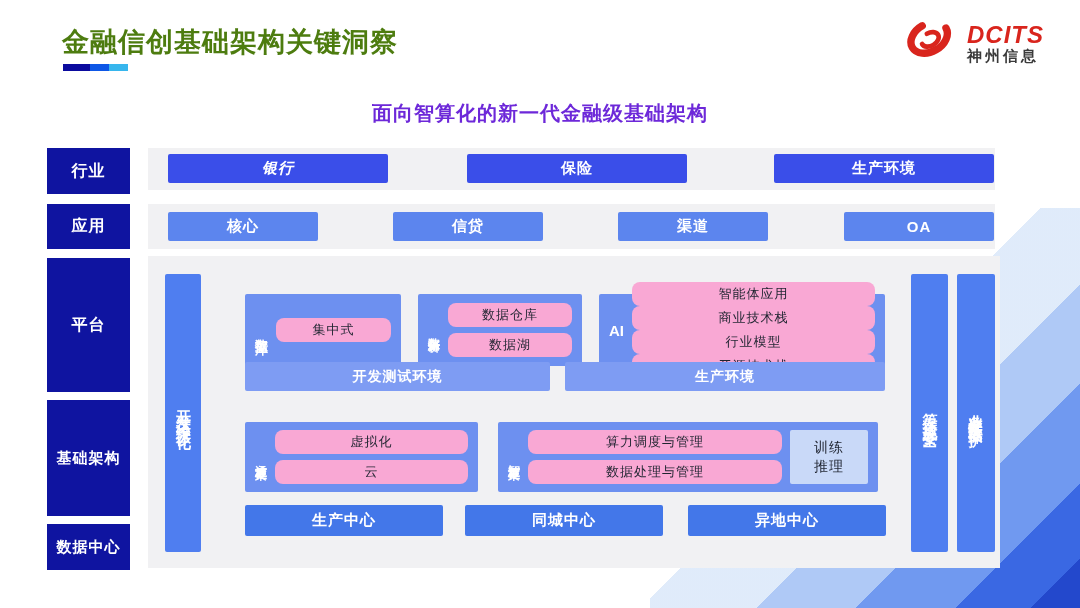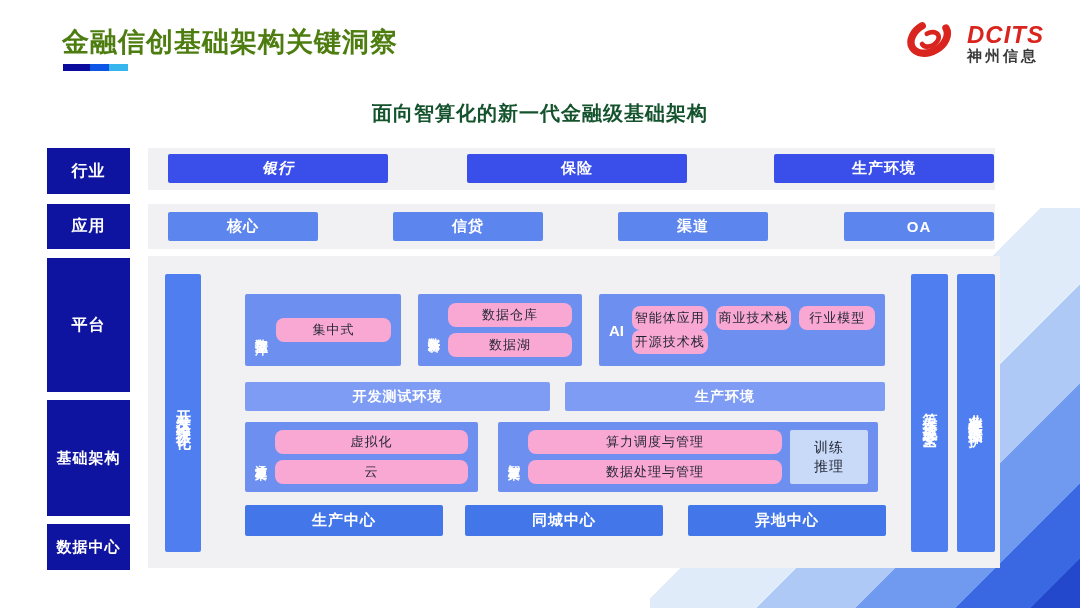--- a/index.html
+++ b/index.html
@@ -17,21 +17,21 @@
   .title-underline span { display:block; height:7px; }
   .u1 { width:27px; background:#0B0B9E; }
   .u2 { width:19px; background:#0E57E6; }
   .u3 { width:19px; background:#37B6ED; }
 
   .logo { right:36px; top:16px; display:flex; align-items:center; gap:8px; }
   .logo-text { display:flex; flex-direction:column; line-height:1.1; }
   .logo-brand { color:#D9251D; font-weight:bold; font-style:italic; font-size:24px; letter-spacing:1px; }
   .logo-company { color:#3A3A3A; font-weight:bold; font-size:15px; letter-spacing:3px; }
 
-  .subtitle { left:0; top:100px; width:1080px; text-align:center; font-size:20px; font-weight:bold; color:#14532d; letter-spacing:1px; }
+  .subtitle { left:0; top:100px; width:1080px; text-align:center; font-size:20px; font-weight:bold; color:#6d28d9; letter-spacing:1px; }
 
   
   .side-box { left:47px; width:83px; background:#0F14A0; color:#fff; font-weight:bold;
     display:flex; align-items:center; justify-content:center; font-size:16px; letter-spacing:1px; z-index:2; }
   .sb-industry { top:148px; height:46px; }
   .sb-application { top:204px; height:45px; }
   .sb-platform { top:258px; height:134px; }
   .sb-infra { top:400px; height:116px; font-size:15px; }
   .sb-datacenter { top:524px; height:46px; font-size:15px; }
 
@@ -57,23 +57,23 @@
   
   .group { background:#6D90F0; border-radius:2px; z-index:3; display:flex; align-items:center; padding:8px 10px; gap:8px; }
   .group-vlabel { writing-mode:vertical-rl; text-orientation:upright; color:#fff; font-weight:bold; font-size:13px; letter-spacing:1px; line-height:1; }
   .group-ailabel { color:#fff; font-weight:bold; font-size:15px; }
   .chip-col { display:flex; flex-direction:column; gap:6px; flex:1; }
   .chip { background:#f9a8d4; color:#1F2430; font-size:13px; height:24px; border-radius:8px;
     display:flex; align-items:center; justify-content:center; letter-spacing:1px; }
   .g-db { left:245px; top:294px; width:156px; height:72px; }
   .g-an { left:418px; top:294px; width:164px; height:72px; }
   .g-ai { left:599px; top:294px; width:286px; height:72px; }
-  .ai-grid { display:grid; grid-template-columns:1fr 1fr 1fr; gap:0 8px; flex:1; }
-
-  .env { top:382px; height:29px; background:#7E9CF3; font-size:14px; }
+  .ai-grid { display:grid; grid-template-columns:1fr; gap:0 8px; flex:1; }
+
+  .env { top:362px; height:29px; background:#7E9CF3; font-size:14px; }
   .env-dev { left:245px; width:305px; }
   .env-prod { left:565px; width:320px; }
 
   .g-general { left:245px; top:422px; width:233px; height:70px; }
   .g-intel { left:498px; top:422px; width:380px; height:70px; }
   .chip-tall { background:#C9D9F8; color:#1F2430; font-size:14px; width:78px; height:54px; border-radius:2px;
     display:flex; flex-direction:column; align-items:center; justify-content:center; line-height:1.35; letter-spacing:1px; }
 
   .center-btn { top:505px; height:31px; background:#4377E9; }
   .c1 { left:245px; width:198px; }

